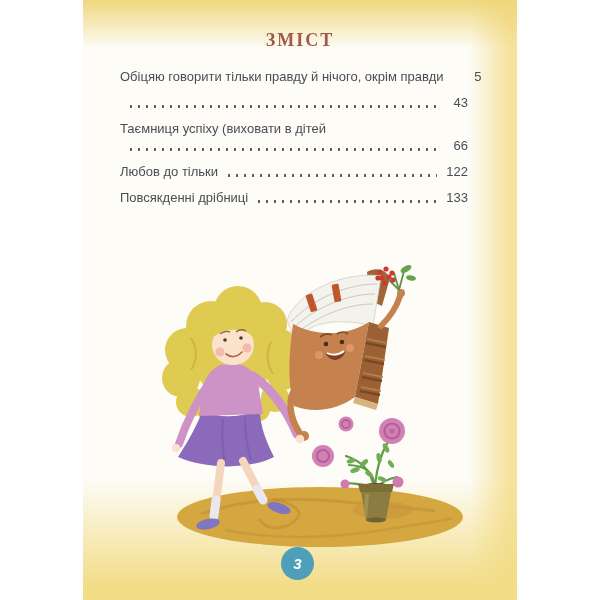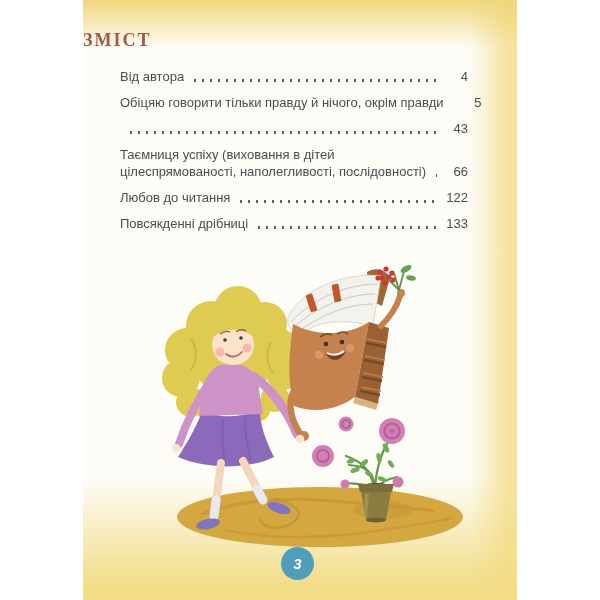--- a/index.html
+++ b/index.html
@@ -10,21 +10,21 @@
   .sheet{
     position:absolute;left:83px;top:0;width:434px;height:600px;
     background:
       linear-gradient(180deg, rgba(238,213,118,.95) 0%, rgba(238,213,118,0) 8%),
       linear-gradient(0deg,   rgba(242,220,133,1) 2%, rgba(242,220,133,0) 20%),
       linear-gradient(270deg, rgba(245,224,148,.9) 2%, rgba(245,224,148,0) 11%),
       #fdfcf6;
   }
   .page-title{
     position:absolute;top:30px;left:0;width:100%;margin:0;
-    text-align:left;font-family:"Liberation Serif",serif;
+    text-align:center;font-family:"Liberation Serif",serif;
     font-size:18px;font-weight:600;letter-spacing:2px;color:#a2584a;
   }
   .toc{position:absolute;top:68px;left:37px;right:49px;color:#4c4c55;}
   .toc-row{margin-bottom:9px;}
   .toc-line{font-size:13px;line-height:17px;}
   .toc-line.last{display:flex;align-items:flex-end;}
   .toc-text{white-space:nowrap;}
   .dots{
     flex:1 1 auto;height:17px;margin:0 7px;
     background-image:radial-gradient(circle,#5c5c64 1.1px,rgba(0,0,0,0) 1.5px);
@@ -45,49 +45,41 @@
 </head>
 <body>
 
 <div class="sheet">
 
   <h1 class="page-title">ЗМІСТ</h1>
 
   <div class="toc">
     <div class="toc-row">
       <div class="toc-line last">
-        <span class="toc-text">Від автора</span>
-        <span class="dots"></span>
-        <span class="toc-page">4</span>
-      </div>
-    </div>
-    <div class="toc-row">
-      <div class="toc-line last">
         <span class="toc-text">Обіцяю говорити тільки правду й нічого, окрім правди</span>
         <span class="dots"></span>
         <span class="toc-page">5</span>
       </div>
     </div>
     <div class="toc-row">
       <div class="toc-line last">
         <span class="dots"></span>
         <span class="toc-page">43</span>
       </div>
     </div>
     <div class="toc-row">
-      <div class="toc-line">Таємниця успіху (виховання в дітей</div>
-      <div class="toc-line last">
-        <span class="toc-text">цілеспрямованості, наполегливості, послідовності)</span>
+      <div class="toc-line">Таємниця успіху (виховати в дітей</div>
+      <div class="toc-line last">
         <span class="dots"></span>
         <span class="toc-page">66</span>
       </div>
     </div>
     <div class="toc-row">
       <div class="toc-line last">
-        <span class="toc-text">Любов до читання</span>
+        <span class="toc-text">Любов до тільки</span>
         <span class="dots"></span>
         <span class="toc-page">122</span>
       </div>
     </div>
     <div class="toc-row">
       <div class="toc-line last">
         <span class="toc-text">Повсякденні дрібниці</span>
         <span class="dots"></span>
         <span class="toc-page">133</span>
       </div>

